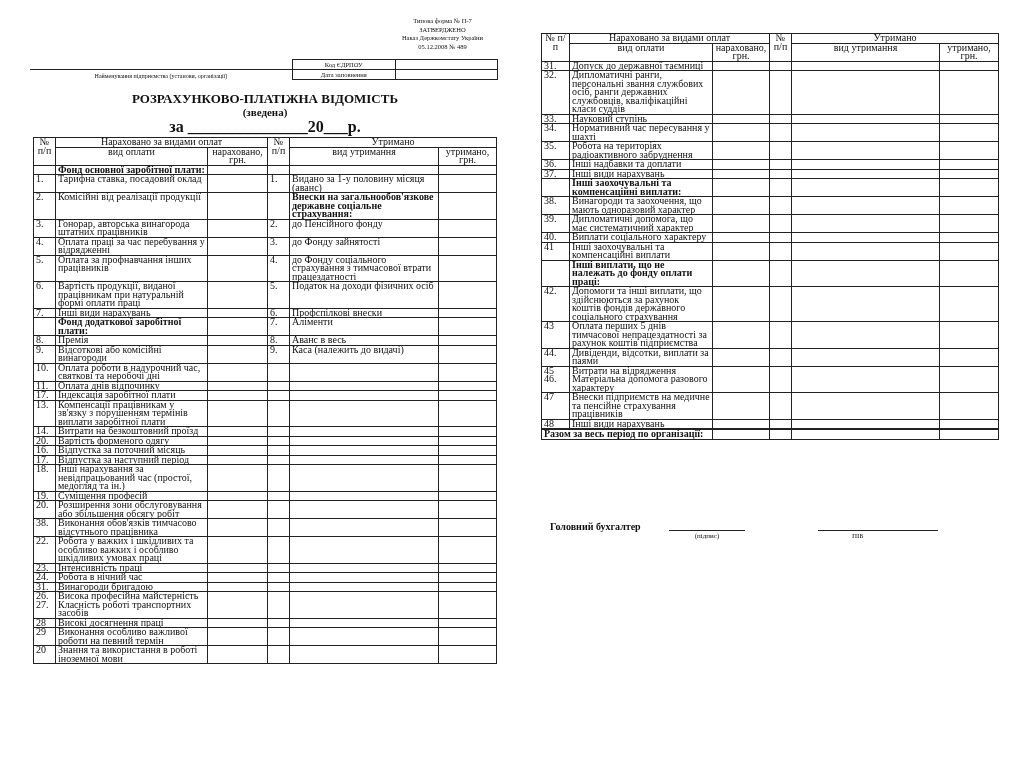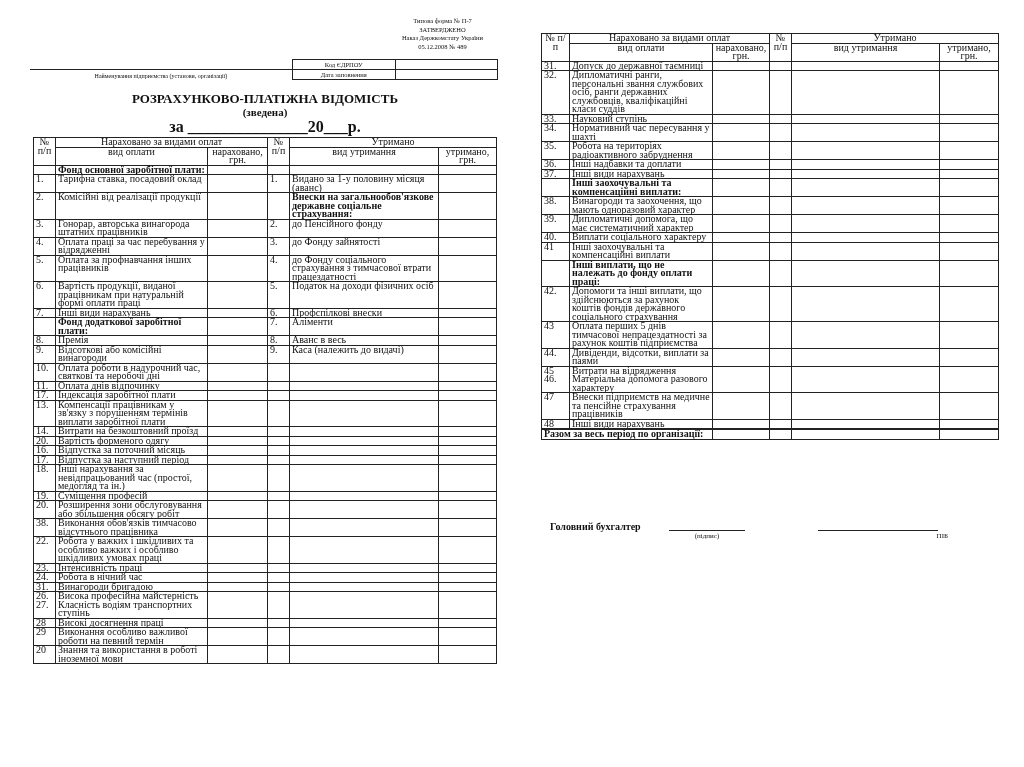--- a/index.html
+++ b/index.html
@@ -284,21 +284,21 @@
         <td style="white-space:pre-line">Винагороди бригадою</td>
         <td></td>
         <td></td>
         <td></td>
         <td></td>
       </tr>
       <tr>
         <td style="white-space:pre-line">26.
 27.</td>
         <td style="white-space:pre-line">Висока професійна майстерність
-Класність водіям транспортних ступінь</td>
+Класність роботі транспортних засобів</td>
         <td></td>
         <td></td>
         <td></td>
         <td></td>
       </tr>
       <tr>
         <td style="white-space:pre-line">28</td>
         <td style="white-space:pre-line">Високі досягнення праці</td>
         <td></td>
         <td></td>
@@ -517,13 +517,13 @@
         <td></td>
         <td></td>
       </tr>
     </tbody>
 </table>
 
 <div class="sig" style="left:550px;top:521px;font-size:10px;font-weight:bold;">Головний бухгалтер</div>
 <div class="line" style="left:669px;top:530px;width:76px;"></div>
 <div class="sig" style="left:669px;top:532px;width:76px;text-align:center;">(підпис)</div>
 <div class="line" style="left:818px;top:530px;width:120px;"></div>
-<div class="sig" style="left:818px;top:532px;width:130px;text-align:right;">ПІБ</div>
+<div class="sig" style="left:852px;top:532px;width:130px;text-align:left;">ПІБ</div>
 
 </body></html>

